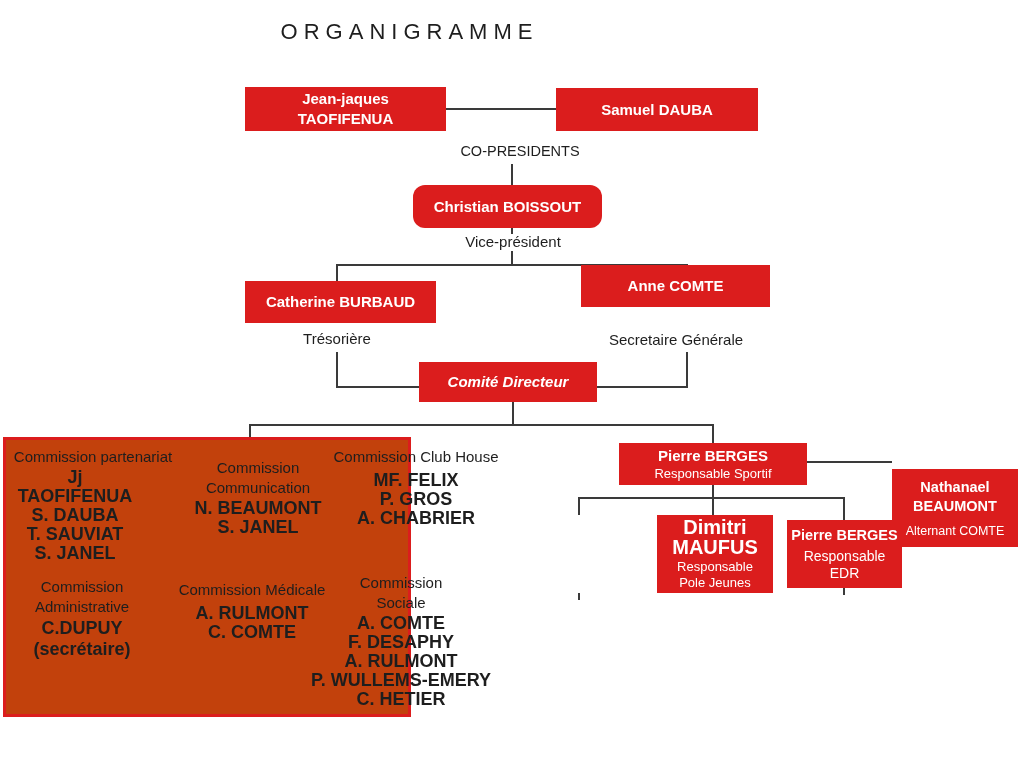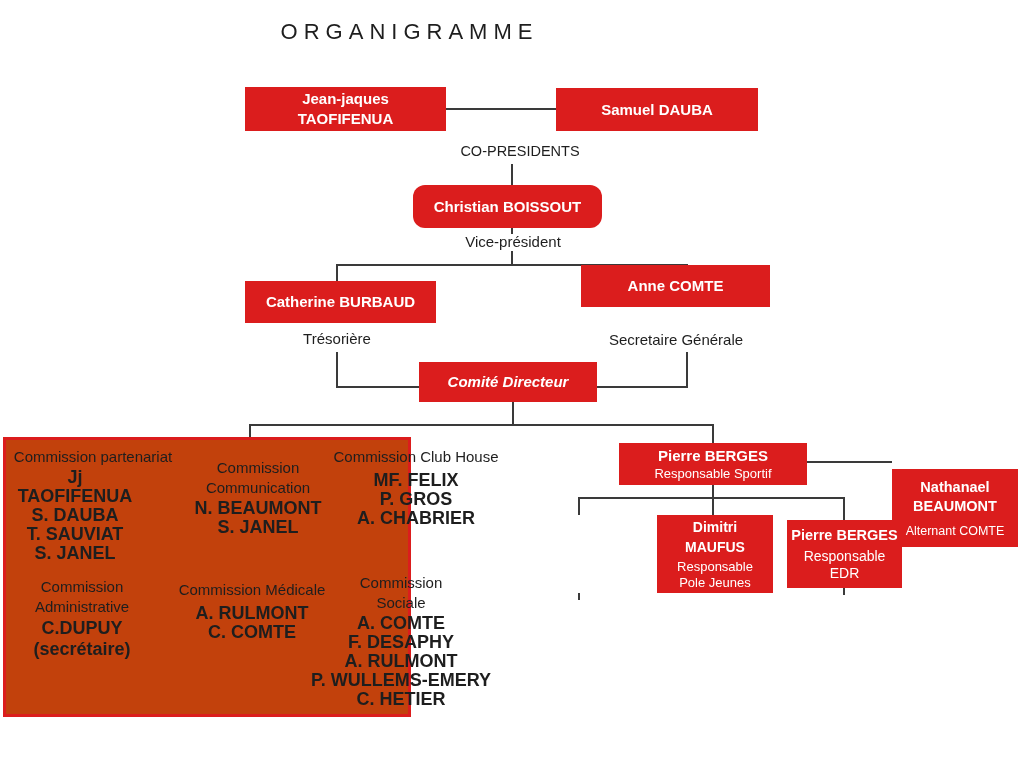--- a/index.html
+++ b/index.html
@@ -106,21 +106,21 @@
   </div>
 
   <div class="rbox" style="left:892px;top:423px;width:126px;height:78px;margin-top:46px;">
     <div class="bname lines" style="font-size:14.5px;line-height:19px;">Nathanael
 BEAUMONT</div>
     <div class="brole lines" style="font-size:12.5px;margin-top:7px;">Alternant COMTE</div>
   </div>
 
 
   <div class="rbox" style="left:657px;top:515px;width:116px;height:78px;">
-    <div class="bname lines" style="font-size:14px;">Dimitri
+    <div class="bname lines" style="font-size:20px;">Dimitri
 MAUFUS</div>
     <div class="brole lines" style="font-size:13px;margin-top:2px;">Responsable
 Pole Jeunes</div>
   </div>
 
   <div class="rbox" style="left:787px;top:520px;width:115px;height:68px;">
     <div class="bname lines" style="font-size:14.5px;line-height:19px;">Pierre BERGES</div>
     <div class="brole lines" style="font-size:14px;margin-top:3px;line-height:17px;">Responsable
 EDR</div>
   </div>

